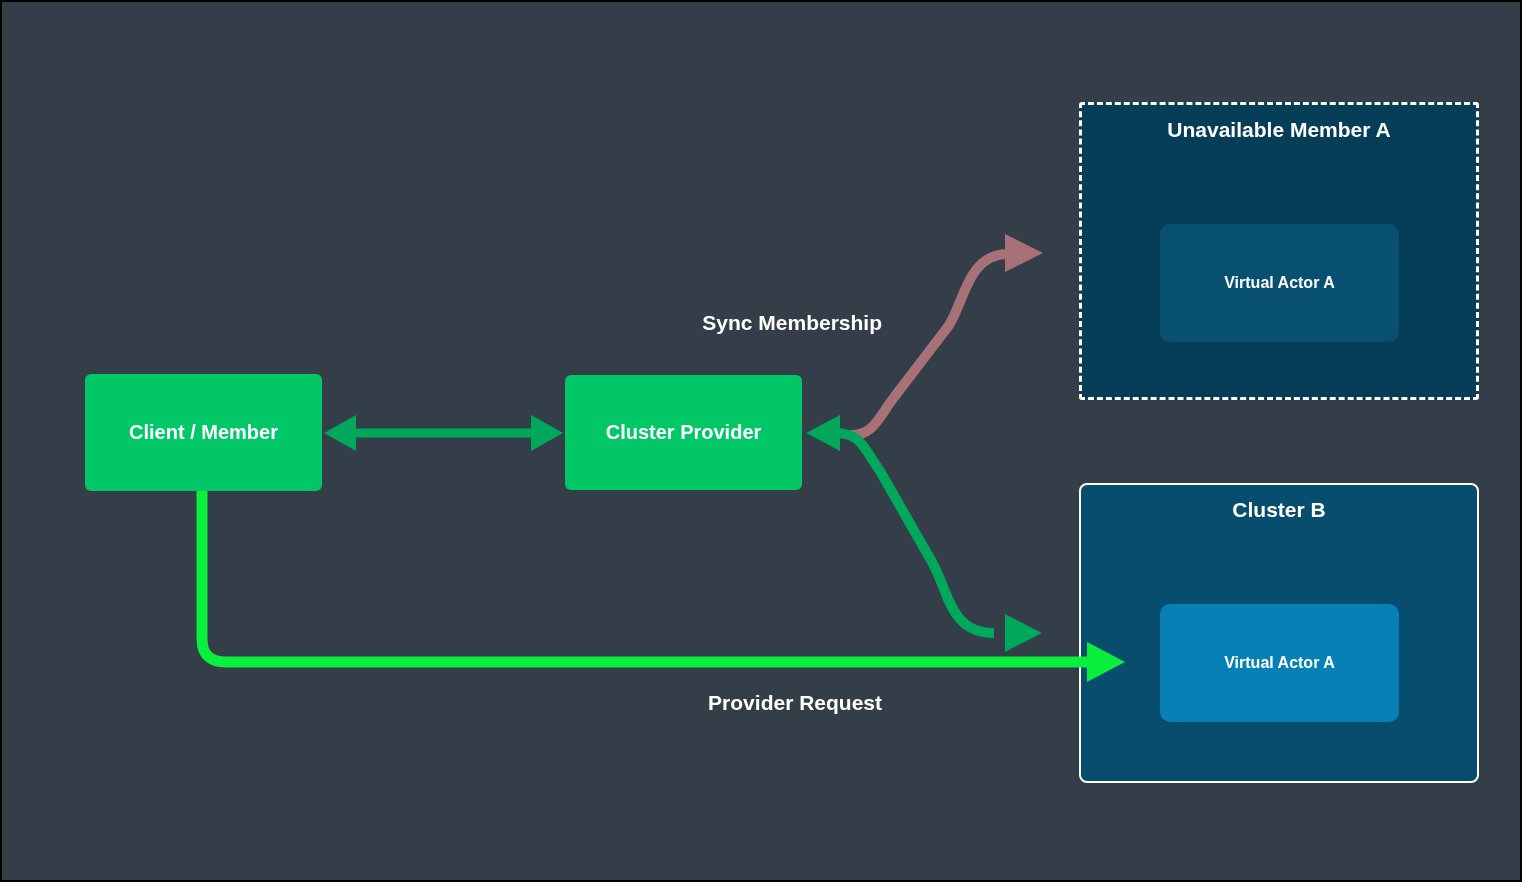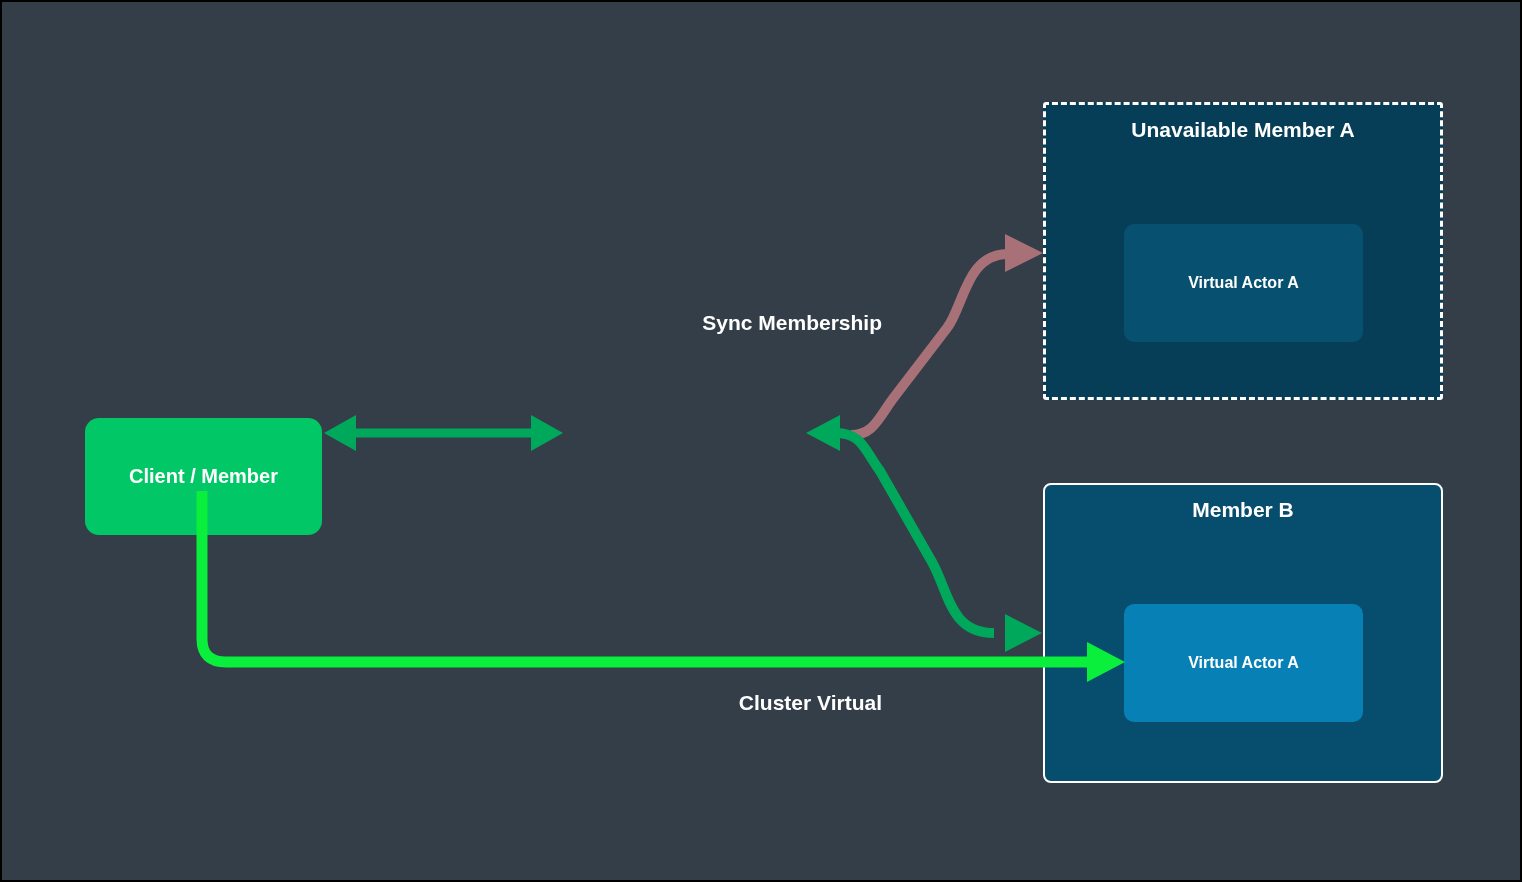--- a/index.html
+++ b/index.html
@@ -11,28 +11,28 @@
     box-sizing:border-box;
     overflow:hidden;
     font-family:"Liberation Sans", sans-serif;
   }
   .node {
     position:absolute;
     display:flex; align-items:center; justify-content:center;
     color:#ffffff; font-weight:bold; font-size:20px;
     text-align:center;
   }
-  .green-node { background:#02c766; border-radius:14px;margin-top:44px; }
+  .green-node { background:#02c766; border-radius:6px; }
   #client   { left:83px;  top:372px; width:237px; height:117px; }
   #provider { left:563px; top:373px; width:237px; height:115px; }
 
   .container-node {
     position:absolute;
     box-sizing:border-box;
-    color:#ffffff; font-weight:bold;
+    color:#ffffff; font-weight:bold;margin-left:36px;
   }
   #unavailable {
     left:1041px; top:100px; width:400px; height:298px;
     background:#063e58;
     border:3px dashed #ffffff;
     border-radius:3px;
   }
   #memberb {
     left:1041px; top:481px; width:400px; height:300px;
     background:#074d6d;
@@ -73,43 +73,46 @@
 <div class="stage">
 
   <div class="container-node" id="unavailable">
     <div class="container-title">Unavailable Member A</div>
     <div class="actor">
       <span>Virtual Actor A</span>
     </div>
   </div>
 
   <div class="container-node" id="memberb">
-    <div class="container-title">Member B</div>
+    <div class="container-title">Cluster B</div>
     <div class="actor">
       <span>Virtual Actor A</span>
     </div>
   </div>
 
   <div class="node green-node" id="client">
     <span>Client / Member</span>
+  </div>
+  <div class="node green-node" id="provider">
+    <span>Cluster Provider</span>
   </div>
 
   <svg class="edges" viewBox="0 0 1522 882">
 
     <line x1="348" y1="431" x2="536" y2="431" stroke-width="9" fill="none" stroke="#00a85c"></line>
     <polygon points="322,431 354,413 354,449" fill="#00a85c"></polygon>
     <polygon points="561,431 529,413 529,449" fill="#00a85c"></polygon>
 
     <path d="M 849 433 C 872 433 876 416 893 394 L 945 326 C 962 304 964 252 1006 252" stroke-width="10" fill="none" stroke-linejoin="round" stroke="#a87178"></path>
     <polygon points="1041,251 1003,232 1003,270" fill="#a87178"></polygon>
 
     <path d="M 833 431 C 860 431 862 447 878 469 L 930 560 C 947 590 948 631 992 631" stroke-width="10" fill="none" stroke-linejoin="round" stroke="#00a85c"></path>
     <polygon points="804,431 838,413 838,449" fill="#00a85c"></polygon>
     <polygon points="1040,631 1003,612 1003,650" fill="#00a85c"></polygon>
 
     <path d="M 200 489 L 200 637 Q 200 660 224 660 L 1086 660" stroke-width="11" fill="none" stroke-linejoin="round" stroke="#09ef3c"></path>
     <polygon points="1123,660 1085,640 1085,680" fill="#09ef3c"></polygon>
   </svg>
 
   <div class="edge-label" id="lbl-sync">Sync Membership</div>
-  <div class="edge-label" id="lbl-request">Cluster Virtual</div>
+  <div class="edge-label" id="lbl-request">Provider Request</div>
 
 </div>
 
 </body></html>

